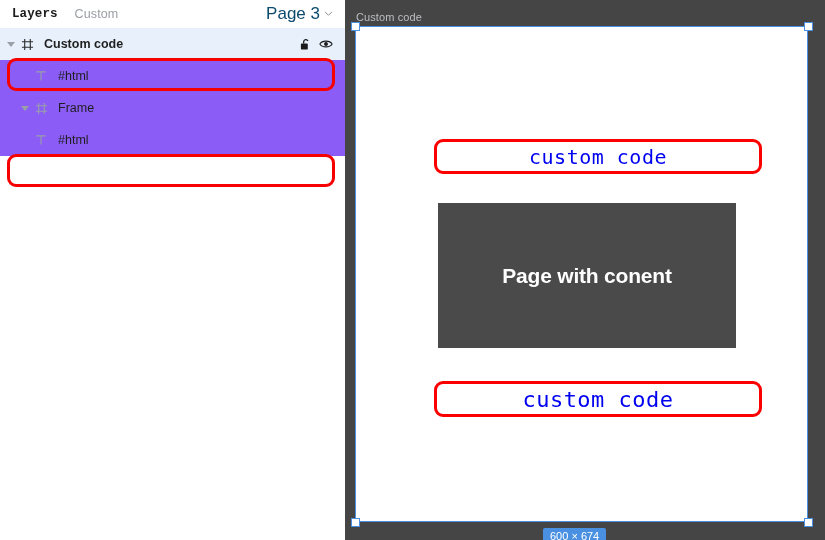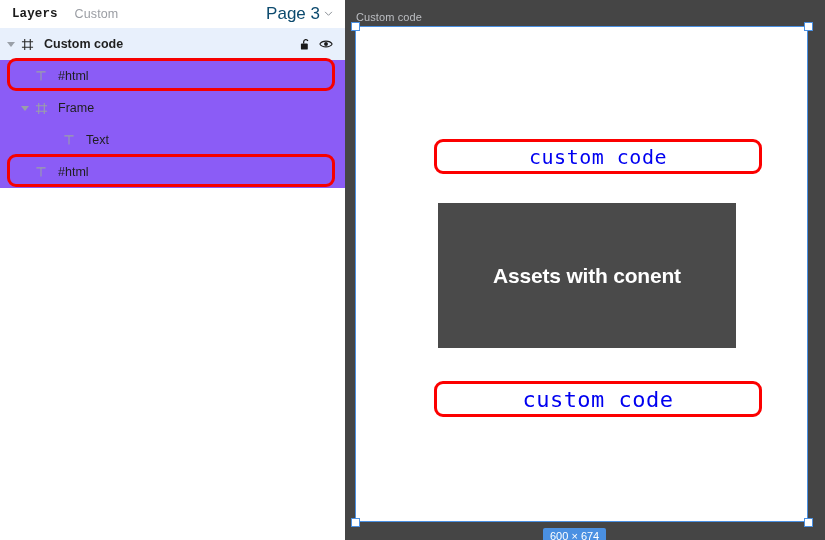--- a/index.html
+++ b/index.html
@@ -314,28 +314,20 @@
             <span class="tri"></span>
           </span>
         <span class="layer-icon">
           <svg width="13" height="13" viewBox="0 0 14 14">
             <path d="M4 1 V13 M10 1 V13 M1 4 H13 M1 10 H13" stroke="#9aa0a8" stroke-width="1.15" fill="none"></path>
           </svg>
         </span>
         <span class="layer-label">Frame</span>
       </div>
 
-      <div class="layer-row ind-2">
-        <span class="layer-icon">
-          <svg width="12" height="12" viewBox="0 0 13 13">
-            <path d="M1.5 2 H11.5 M6.5 2 V11.5" stroke="#9aa0a8" stroke-width="1.15" fill="none"></path>
-          </svg>
-        </span>
-        <span class="layer-label">Text</span>
-      </div>
 
       <div class="layer-row ind-1">
         <span class="layer-icon">
           <svg width="12" height="12" viewBox="0 0 13 13">
             <path d="M1.5 2 H11.5 M6.5 2 V11.5" stroke="#9aa0a8" stroke-width="1.15" fill="none"></path>
           </svg>
         </span>
         <span class="layer-label">#html</span>
       </div>
 
@@ -350,21 +342,21 @@
 
     <div class="frame-label">Custom code</div>
 
     <div class="art-frame">
 
       <div class="code-block" id="code-block-top">
         <span class="code-text">custom code</span>
       </div>
 
       <div class="inner-frame">
-        <span class="inner-frame-text">Assets with conent</span>
+        <span class="inner-frame-text">Page with conent</span>
       </div>
 
       <div class="code-block" id="code-block-bottom">
         <span class="code-text">custom code</span>
       </div>
 
     </div>
 
     <div class="sel-outline"></div>
     <div class="handle h-tl"></div>

